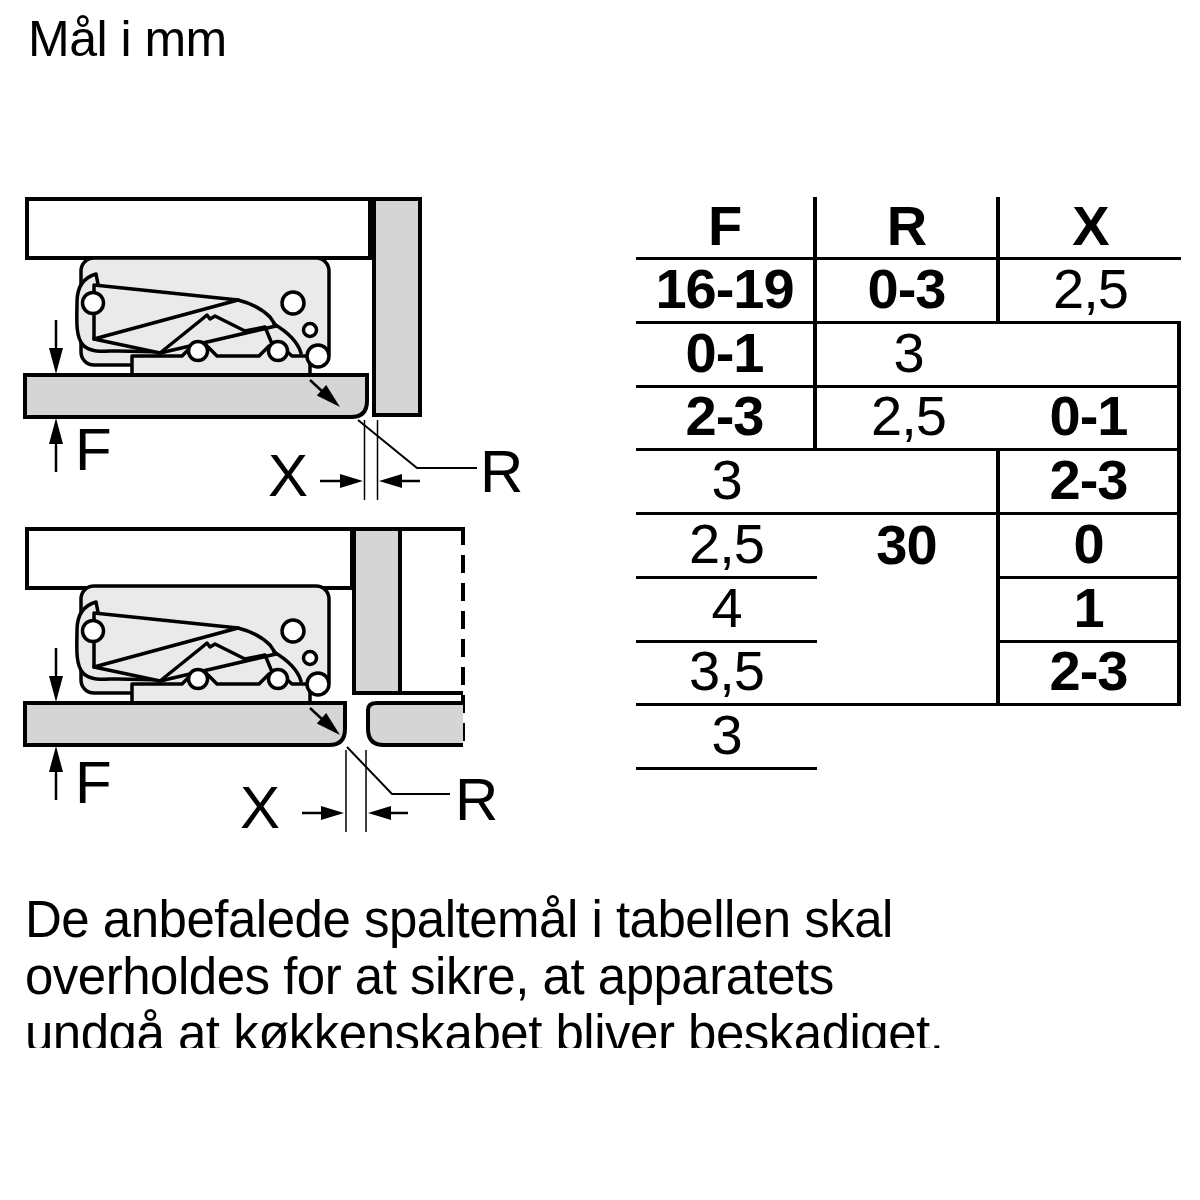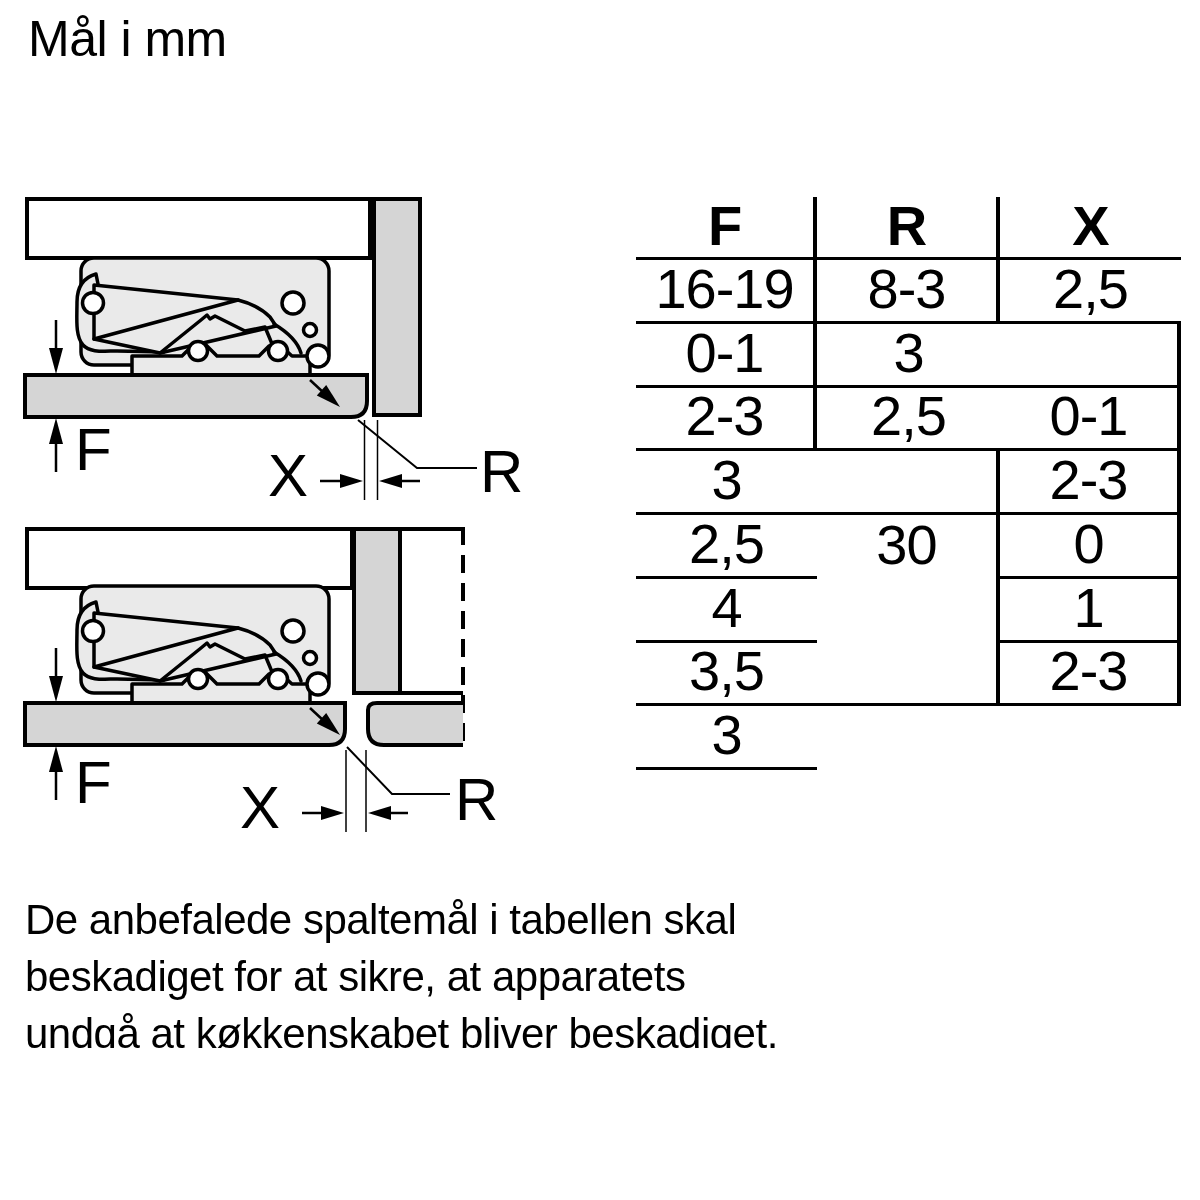--- a/index.html
+++ b/index.html
@@ -4,30 +4,30 @@
 <style>
   html,body{margin:0;padding:0;background:#fff;}
   .page{position:relative;width:1200px;height:1048px;background:#fff;overflow:hidden;
         font-family:"Liberation Sans","DejaVu Sans",sans-serif;color:#000;}
   .abs{position:absolute;}
 
   
   .title{left:28px;top:10px;font-size:50px;line-height:59px;letter-spacing:-0.5px;white-space:nowrap;}
 
   
-  .bodytext{left:25px;top:891px;font-size:42px;line-height:57px;letter-spacing:-0.5px;white-space:nowrap;}
+  .bodytext{left:25px;top:891px;font-size:51px;line-height:57px;letter-spacing:-0.5px;white-space:nowrap;}
 
   
   .gaptable{left:636px;top:197px;width:545px;height:573px;display:grid;
             grid-template-columns:181px 183px 181px;
             grid-template-rows:63px repeat(8,63.75px);}
   .cell{display:flex;align-items:center;justify-content:center;
         font-size:56px;letter-spacing:-1px;box-sizing:border-box;padding-bottom:4px;}
   .cell.hdr{font-weight:700;}
-  .vline{border-right:4px solid #000;}
+  .vline{border-right:4px solid #000;font-weight:bold;}
   .hline{border-bottom:3px solid #000;}
 
   svg text{font-family:"Liberation Sans","DejaVu Sans",sans-serif;font-size:60px;fill:#000;letter-spacing:-1px;}
 </style>
 </head>
 <body>
 
 <div class="page">
 
   <div class="abs title">
@@ -143,21 +143,21 @@
     <text x="455" y="310">R</text>
   </svg>
 
   <div class="abs gaptable">
 
     <div class="cell hdr vline hline">F</div>
     <div class="cell hdr vline hline">R</div>
     <div class="cell hdr hline">X</div>
 
     <div class="cell vline hline">16-19</div>
-    <div class="cell vline hline">8-3</div>
+    <div class="cell vline hline">0-3</div>
     <div class="cell hline">2,5</div>
 
     <div class="cell vline hline">0-1</div>
     <div class="cell hline">3</div>
 
     <div class="cell vline hline"></div>
     <div class="cell vline hline">2-3</div>
     <div class="cell hline">2,5</div>
 
     <div class="cell vline hline">0-1</div>
@@ -175,17 +175,17 @@
     <div class="cell vline hline">1</div>
     <div class="cell hline">3,5</div>
 
     <div class="cell vline hline"></div>
     <div class="cell vline hline">2-3</div>
     <div class="cell hline">3</div>
   </div>
 
   <div class="abs bodytext">
     <div>De anbefalede spaltemål i tabellen skal</div>
-    <div>beskadiget for at sikre, at apparatets</div>
+    <div>overholdes for at sikre, at apparatets</div>
     <div>undgå at køkkenskabet bliver beskadiget.</div>
   </div>
 
 </div>
 
 </body></html>

